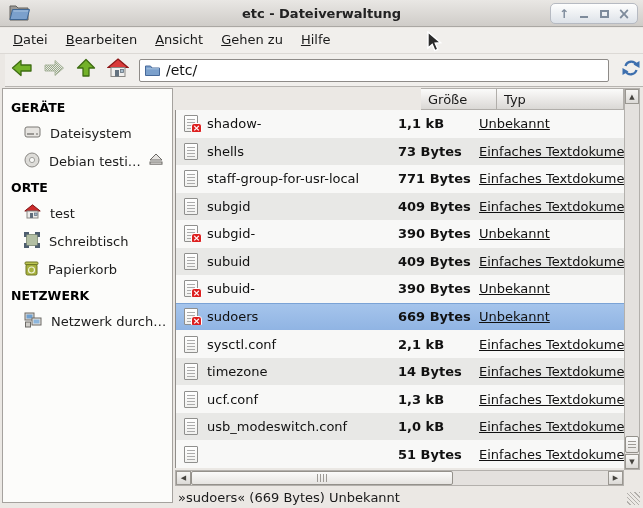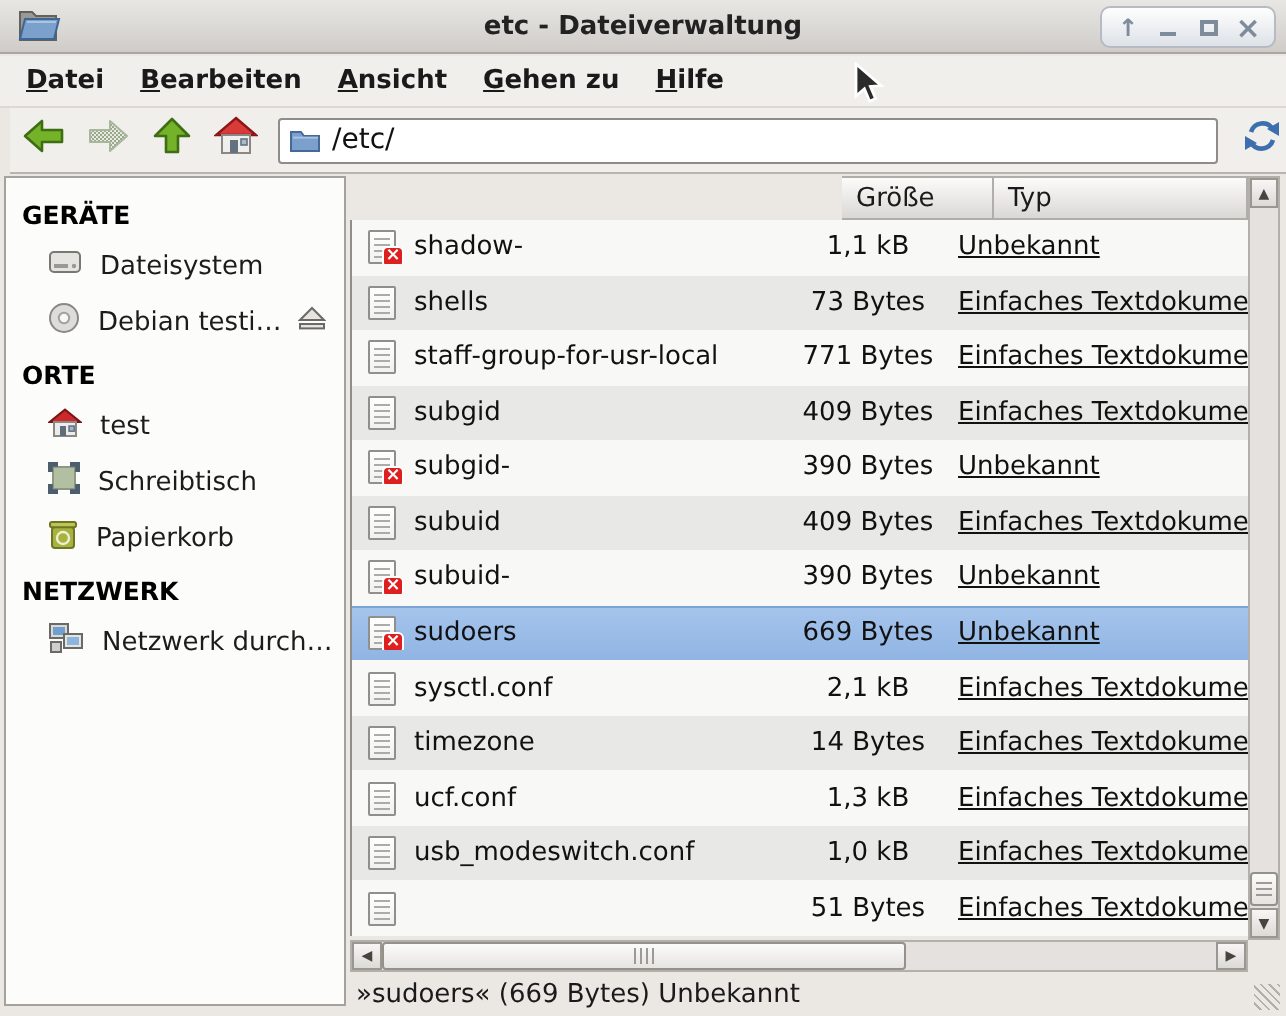--- a/index.html
+++ b/index.html
@@ -17,22 +17,22 @@
     background:linear-gradient(#fefefe,#dde2e8); border:1px solid #b6bac2;
     border-radius:5px; display:flex; align-items:center; padding:0 3px; }
   .wbtn { width:20px; height:17px; display:flex; align-items:center; justify-content:center;
     color:#7e8b9b; font-weight:bold; font-size:12px; cursor:default; }
   .wbtn .bar { width:8px; height:2px; background:#7e8b9b; margin-top:7px; }
   .wbtn .box { width:9px; height:8px; border:2px solid #7e8b9b; }
   .wbtn.close { font-size:15px; }
 
   
   #menubar { position:absolute; left:0; top:28px; width:643px; height:26px;
-    background:#f1efec; display:flex; align-items:center; padding-left:4px;
-    border-bottom:1px solid #dcd9d5;font-weight:bold; }
+    background:#f1efec; display:flex; align-items:flex-start; padding-left:4px;
+    border-bottom:1px solid #dcd9d5; }
   .menu-item { font-size:13px; color:#1a1a1a; padding:4px 9px; }
   .menu-item .mn { text-decoration:underline; }
 
   
   #toolbar { position:absolute; left:5px; top:54px; width:643px; height:33px;
     background:#f1efec; border-bottom:1px solid #b7b4b0; display:flex; align-items:center; }
   .tbtn { width:30px; height:28px; display:flex; align-items:center; justify-content:center; margin-left:2px; }
   #pathbar { margin-left:6px; width:470px; height:23px; position:relative;
     background:#ffffff; border:1px solid #8e8b88; border-radius:2px;
     display:flex; align-items:center; }
@@ -62,21 +62,21 @@
 
   
   #file-list-rows { position:absolute; left:175px; top:110px; width:449px; height:358px;
     background:#f8f8f7; border-left:1px solid #908d89; display:flex; flex-direction:column; overflow:hidden; }
   .frow { flex:1; display:flex; align-items:center; background:#f8f8f7; }
   .frow.alt { background:#e8e8e6; }
   .frow.selected { background:linear-gradient(#a6c5ec,#90b4e3); box-shadow:inset 0 1px 0 #7ba3d6; }
   .cell { font-size:13px; color:#111; white-space:nowrap; }
   .cell.name { width:222px; display:flex; align-items:center; padding-left:8px; overflow:hidden; }
   .cell.name .fname { margin-left:9px; }
-  .cell.size { width:76px; text-align:center; padding-right:4px; }
+  .cell.size { width:76px; text-align:left; padding-right:4px;font-weight:bold; }
   .cell.type { flex:1; padding-left:5px; overflow:hidden;text-decoration:underline; }
 
   .doc-icon { position:relative; width:14px; height:17px; flex:none;
     background:linear-gradient(#ffffff,#f1f1ef); border:1px solid #8f8f8d; border-radius:1px; }
   .doc-icon .dlines { position:absolute; left:2px; right:2px; top:3px; height:11px;
     background:repeating-linear-gradient(#ababab 0 1px, transparent 1px 3px); }
   .doc-icon .xbadge { position:absolute; right:-5px; bottom:-3px; width:11px; height:11px;
     background:#dd1f1f; border:1px solid #fff; border-radius:3px; color:#fff;
     font-size:9px; font-weight:bold; line-height:9px; text-align:center; }
 

